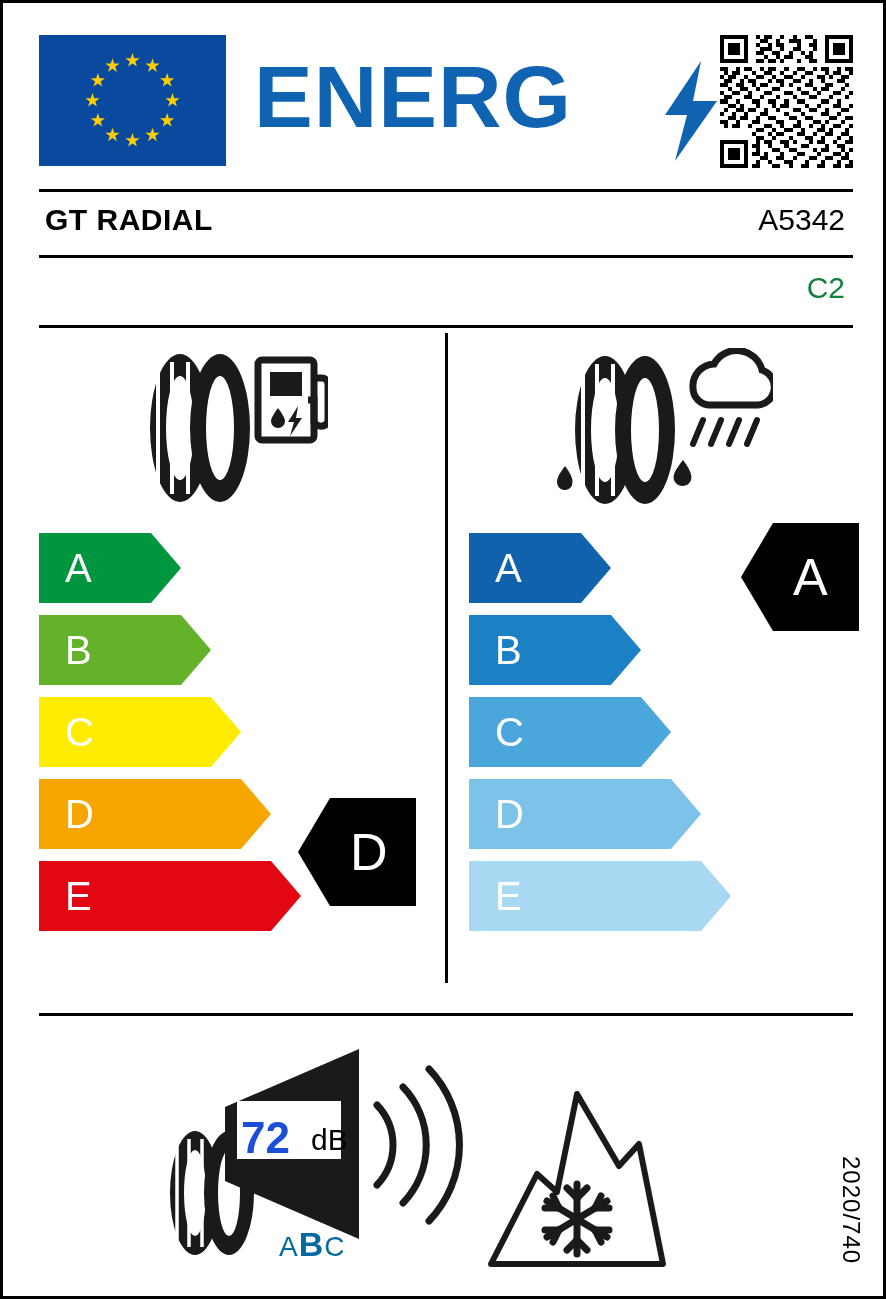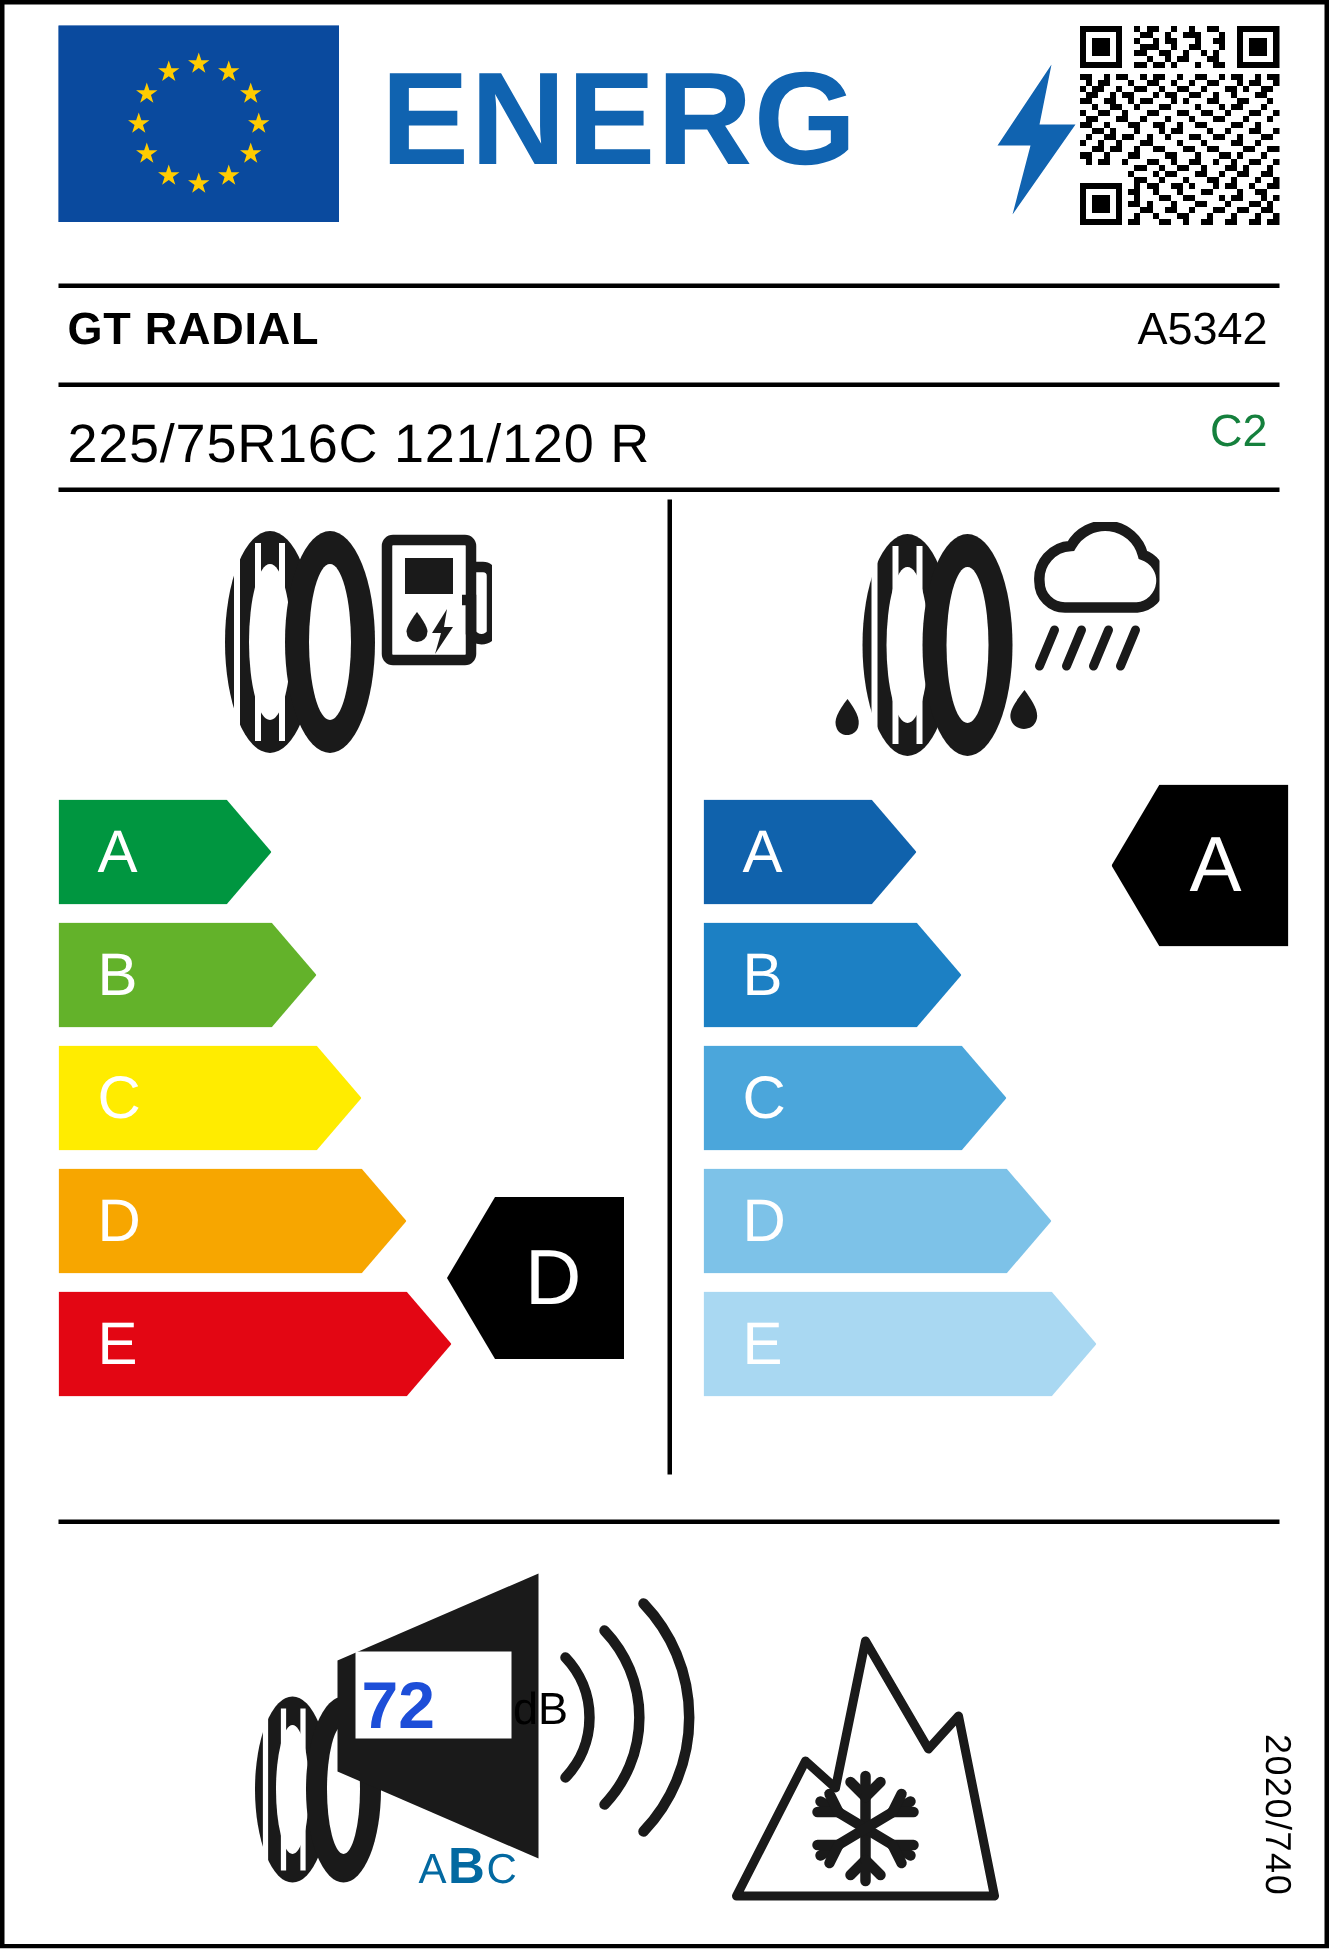--- a/index.html
+++ b/index.html
@@ -18,21 +18,21 @@
     box-sizing: border-box;
     border: 3px solid #000;
     background: #fff;
     overflow: hidden;
   }
 
   
   .header {
     position: absolute;
     left: 36px;
-    top: 14px;
+    top: 32px;
     width: 814px;
     height: 140px;
   }
   .eu-flag {
     position: absolute;
     left: 0; top: 0;
     width: 187px;
     height: 131px;
     background: #0a4a9e;
   }
@@ -200,21 +200,20 @@
     color: #1d4ed8;
     line-height: 1;
   }
   .db-unit {
     position: absolute;
     left: 308px;
     top: 1122px;
     font-size: 30px;
     color: #000;
     line-height: 1;
-    margin-left: 31px;
   }
   .abc {
     position: absolute;
     left: 276px;
     top: 1222px;
     font-size: 28px;
     color: #0369a1;
     letter-spacing: 1px;
   }
   .abc b { font-size: 34px; }
@@ -543,21 +542,20 @@
 
   <div class="rule r1"></div>
   <div class="rule r2"></div>
   <div class="rule r3"></div>
   <div class="rule r4"></div>
   <div class="vdivider"></div>
 
   <div class="brand">GT RADIAL</div>
   <div class="model">A5342</div>
 
-  <div class="size">225/75R16C 121/120 R</div>
   <div class="class">C2</div>
 
   <div class="pict fuel-pict">
     <svg width="200" height="160" viewBox="0 0 200 160">
 
       <g>
         <ellipse cx="52" cy="80" rx="30" ry="74" fill="#1a1a1a"></ellipse>
         <ellipse cx="52" cy="80" rx="14" ry="52" fill="#fff"></ellipse>
         <g stroke="#fff" stroke-width="4">
           <line x1="30" y1="22" x2="30" y2="138"></line>

